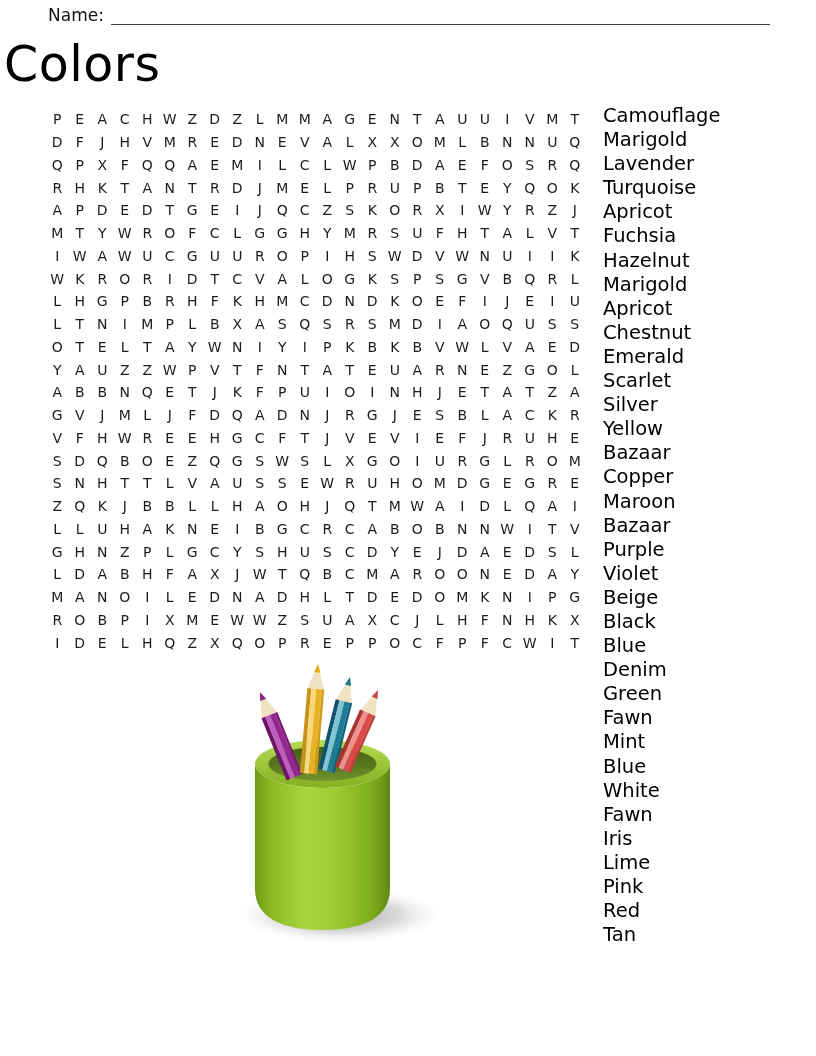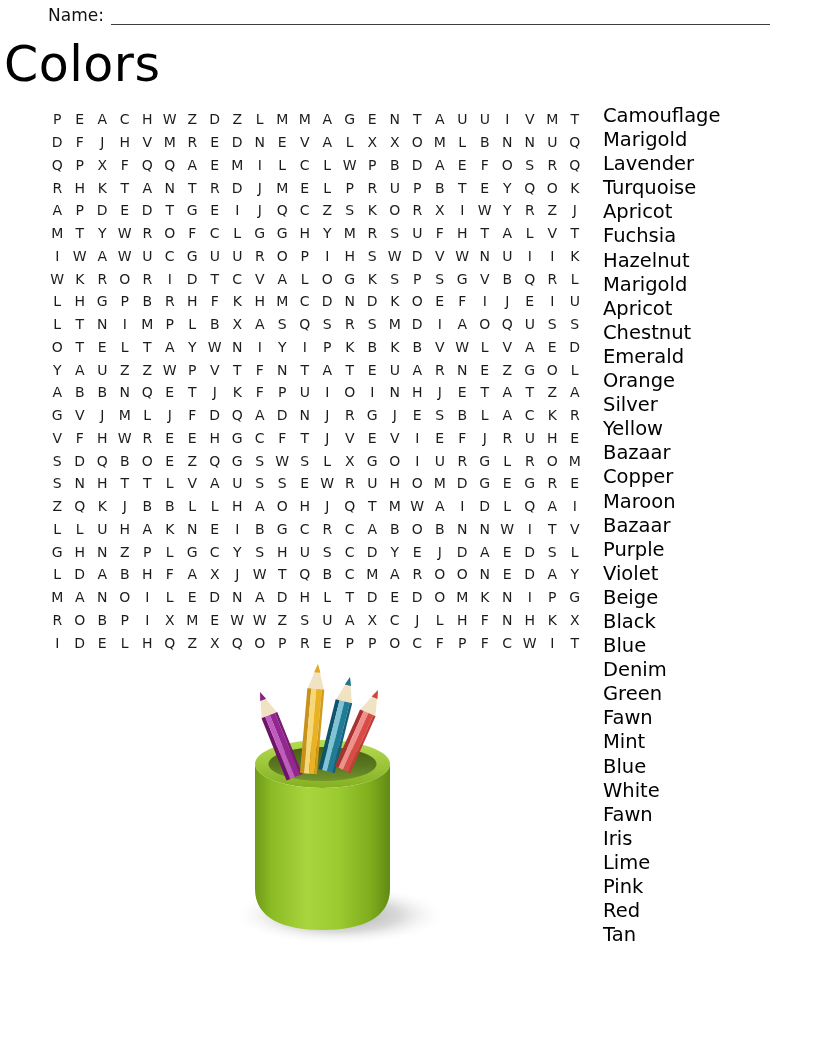--- a/index.html
+++ b/index.html
@@ -677,21 +677,21 @@
     <li>Marigold</li>
     <li>Lavender</li>
     <li>Turquoise</li>
     <li>Apricot</li>
     <li>Fuchsia</li>
     <li>Hazelnut</li>
     <li>Marigold</li>
     <li>Apricot</li>
     <li>Chestnut</li>
     <li>Emerald</li>
-    <li>Orange</li>
+    <li>Scarlet</li>
     <li>Silver</li>
     <li>Yellow</li>
     <li>Bazaar</li>
     <li>Copper</li>
     <li>Maroon</li>
     <li>Bazaar</li>
     <li>Purple</li>
     <li>Violet</li>
     <li>Beige</li>
     <li>Black</li>

